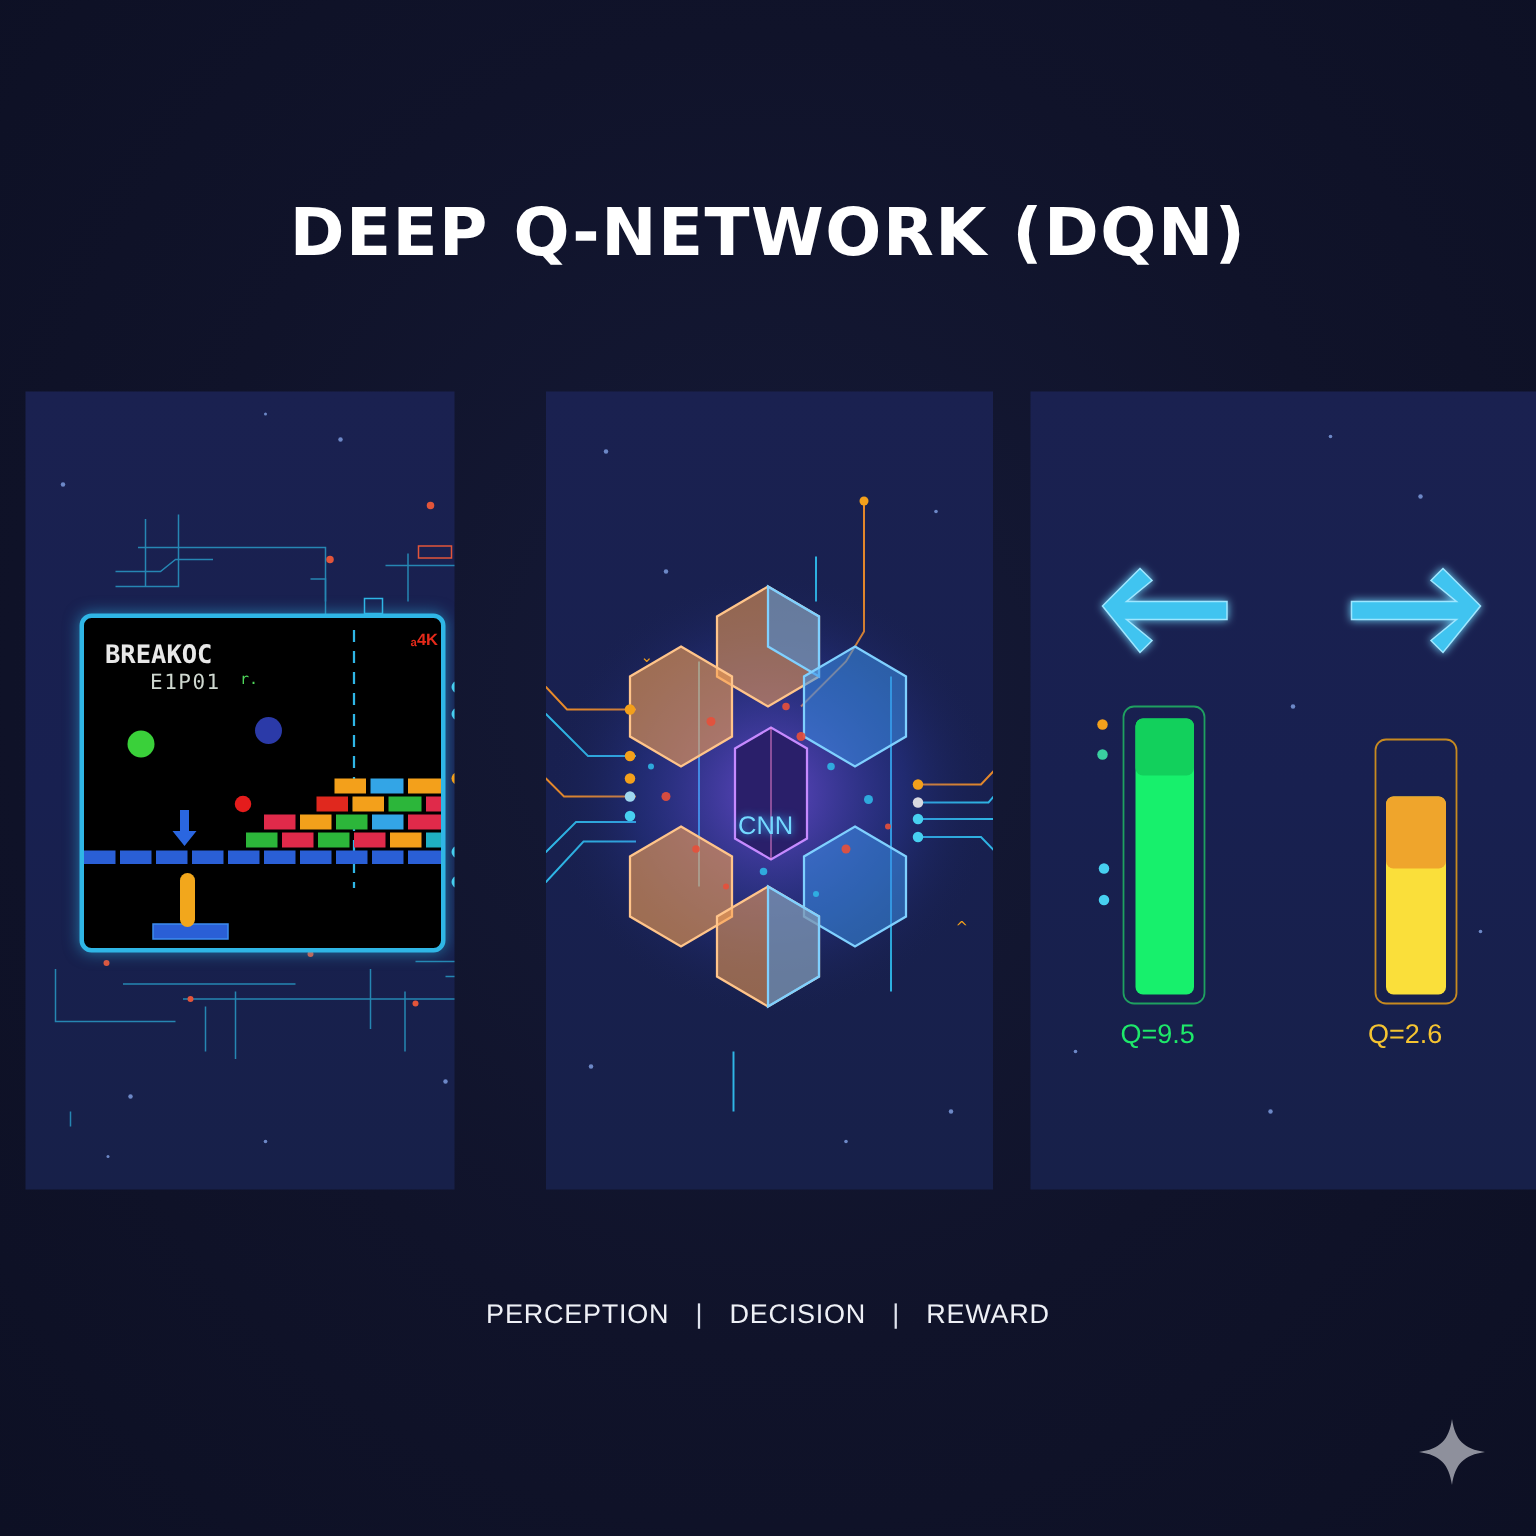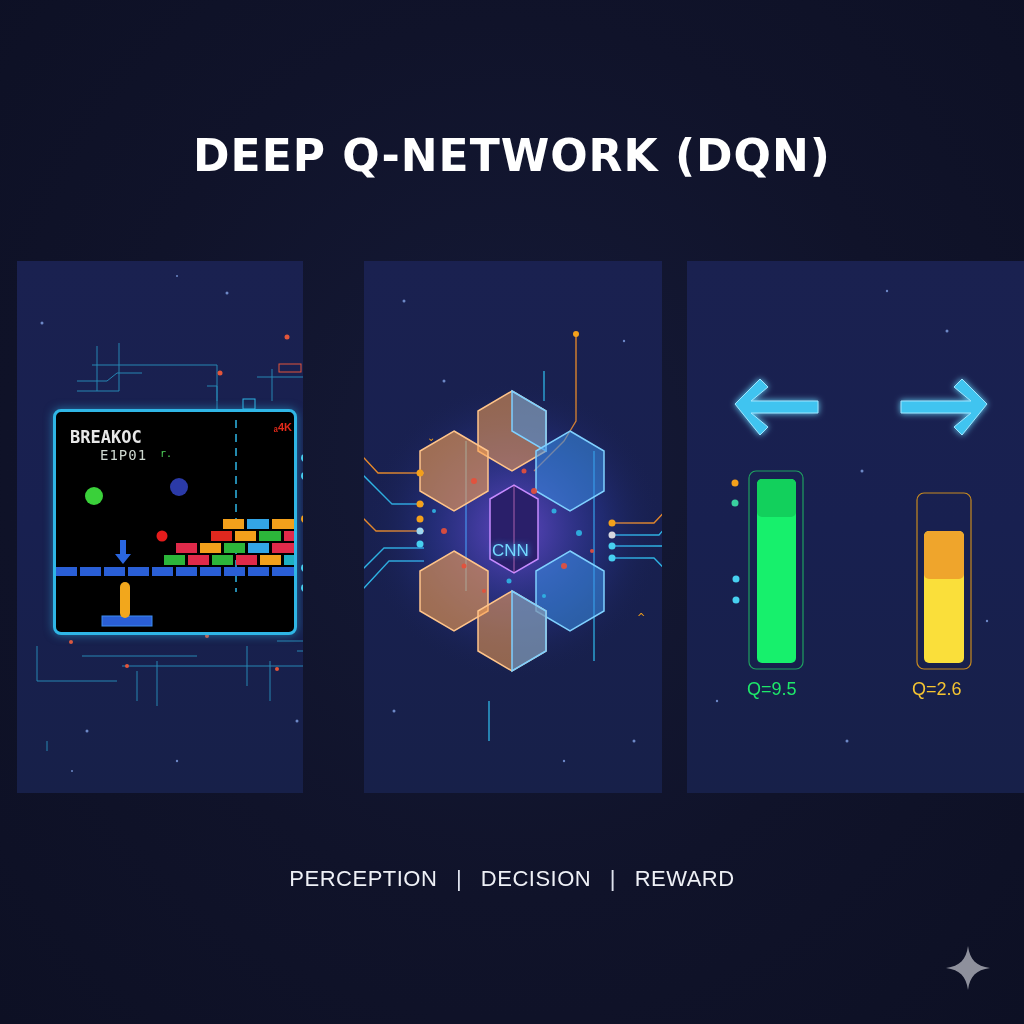--- a/index.html
+++ b/index.html
@@ -18,21 +18,21 @@
     background:#18204a;
     background: linear-gradient(180deg, #1a2150 0%, #182050 50%, #172049 100%);
     overflow:hidden;
   }
   #panel-left { left:17px; width:286px; }
   #panel-middle { left:364px; width:298px; }
   #panel-right { left:687px; width:372px;text-decoration:underline; }
   svg { position:absolute; overflow:visible; }
   .footer {
     position:absolute; left:0; width:1024px; top:866px; text-align:center;
-    color:#eef0f6; font-size:22px; letter-spacing:.5px;
+    color:#eef0f6; font-size:18px; letter-spacing:.5px;
     font-family: "Liberation Sans", sans-serif;
   }
   .footer .sep { display:inline-block; margin:0 12px; color:#dfe3ee; }
   
   .game {
     position:absolute; left:36px; top:148px; width:238px; height:220px;
     background:#000; border:3px solid #2fb6e6; border-radius:8px;
     box-shadow: 0 0 10px rgba(47,182,230,.55);
   }
   .game-title { position:absolute; left:14px; top:15px; color:#e8e8e8; font-family:"DejaVu Sans Mono", monospace; font-size:17px; font-weight:bold; }

